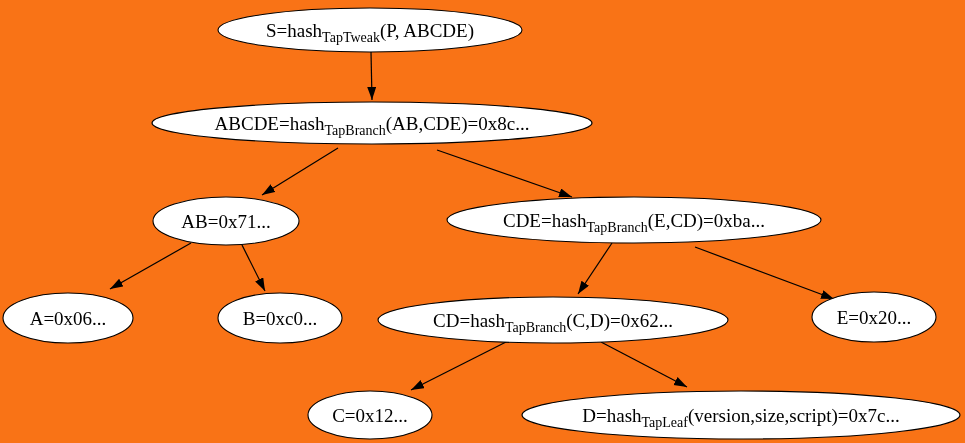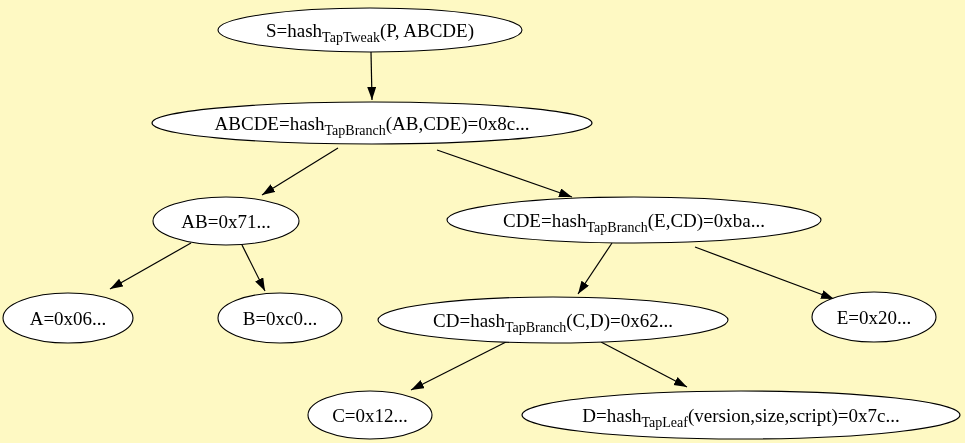--- a/index.html
+++ b/index.html
@@ -4,21 +4,21 @@
 <style>
   html, body {
     margin: 0;
     padding: 0;
     background: #ffffff;
   }
   .canvas {
     position: relative;
     width: 965px;
     height: 443px;
-    background: #fef9c3;
+    background: #f97316;
     overflow: hidden;
   }
   svg {
     display: block;
   }
   .node-ellipse {
     fill: #ffffff;
     stroke: #000000;
     stroke-width: 1.1;
   }

